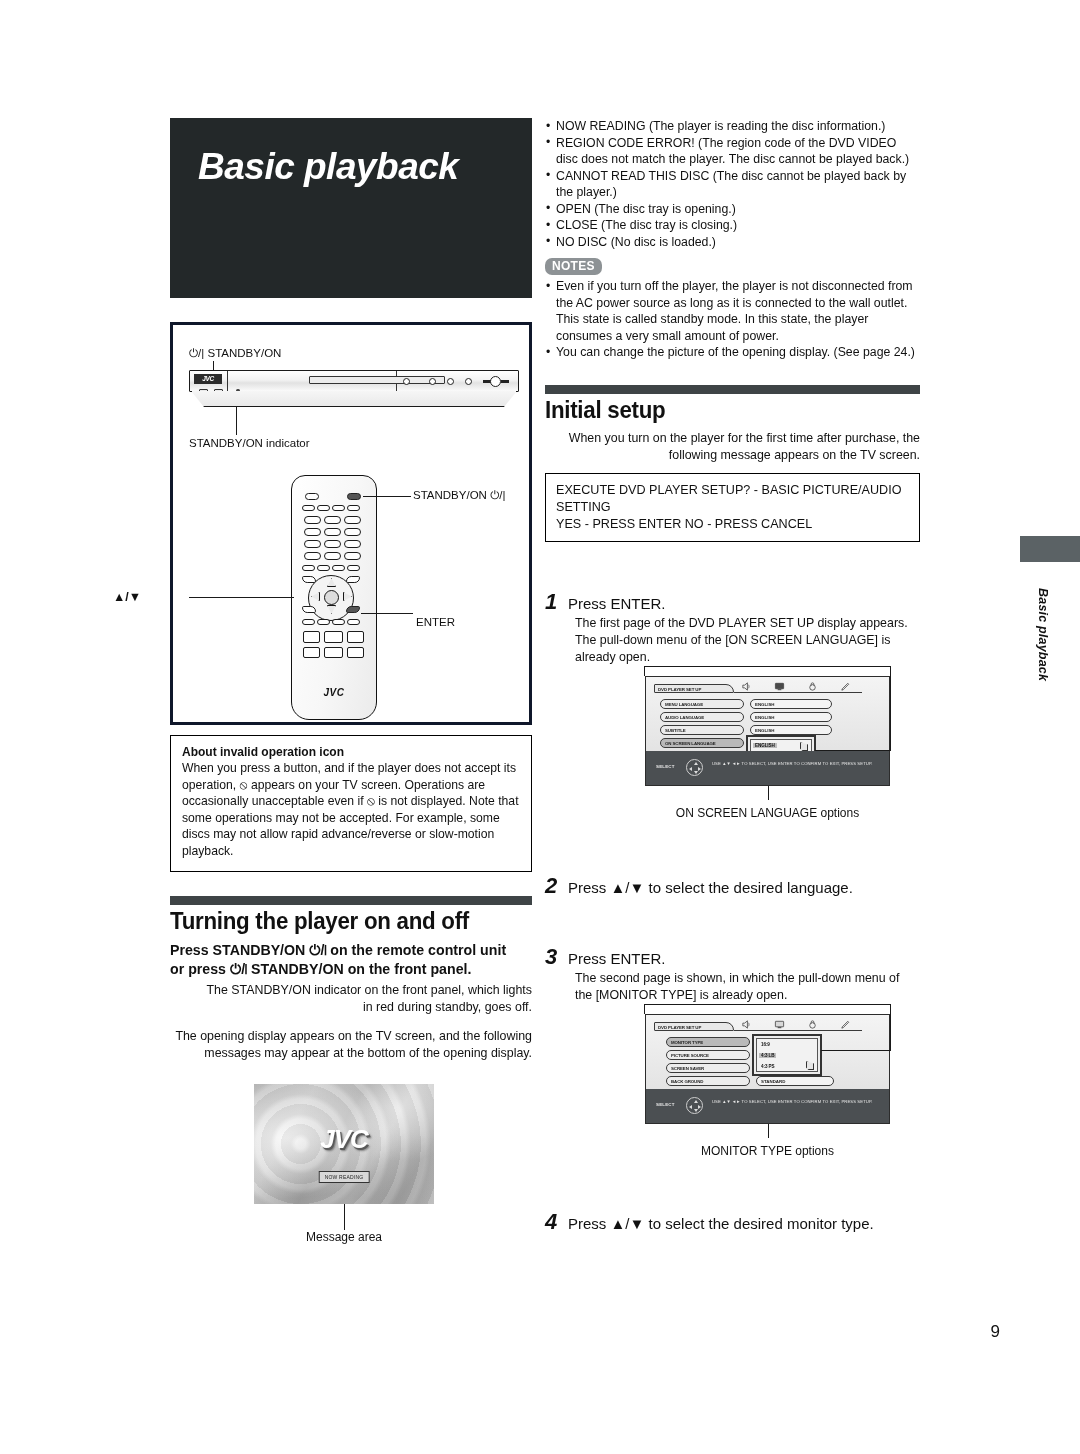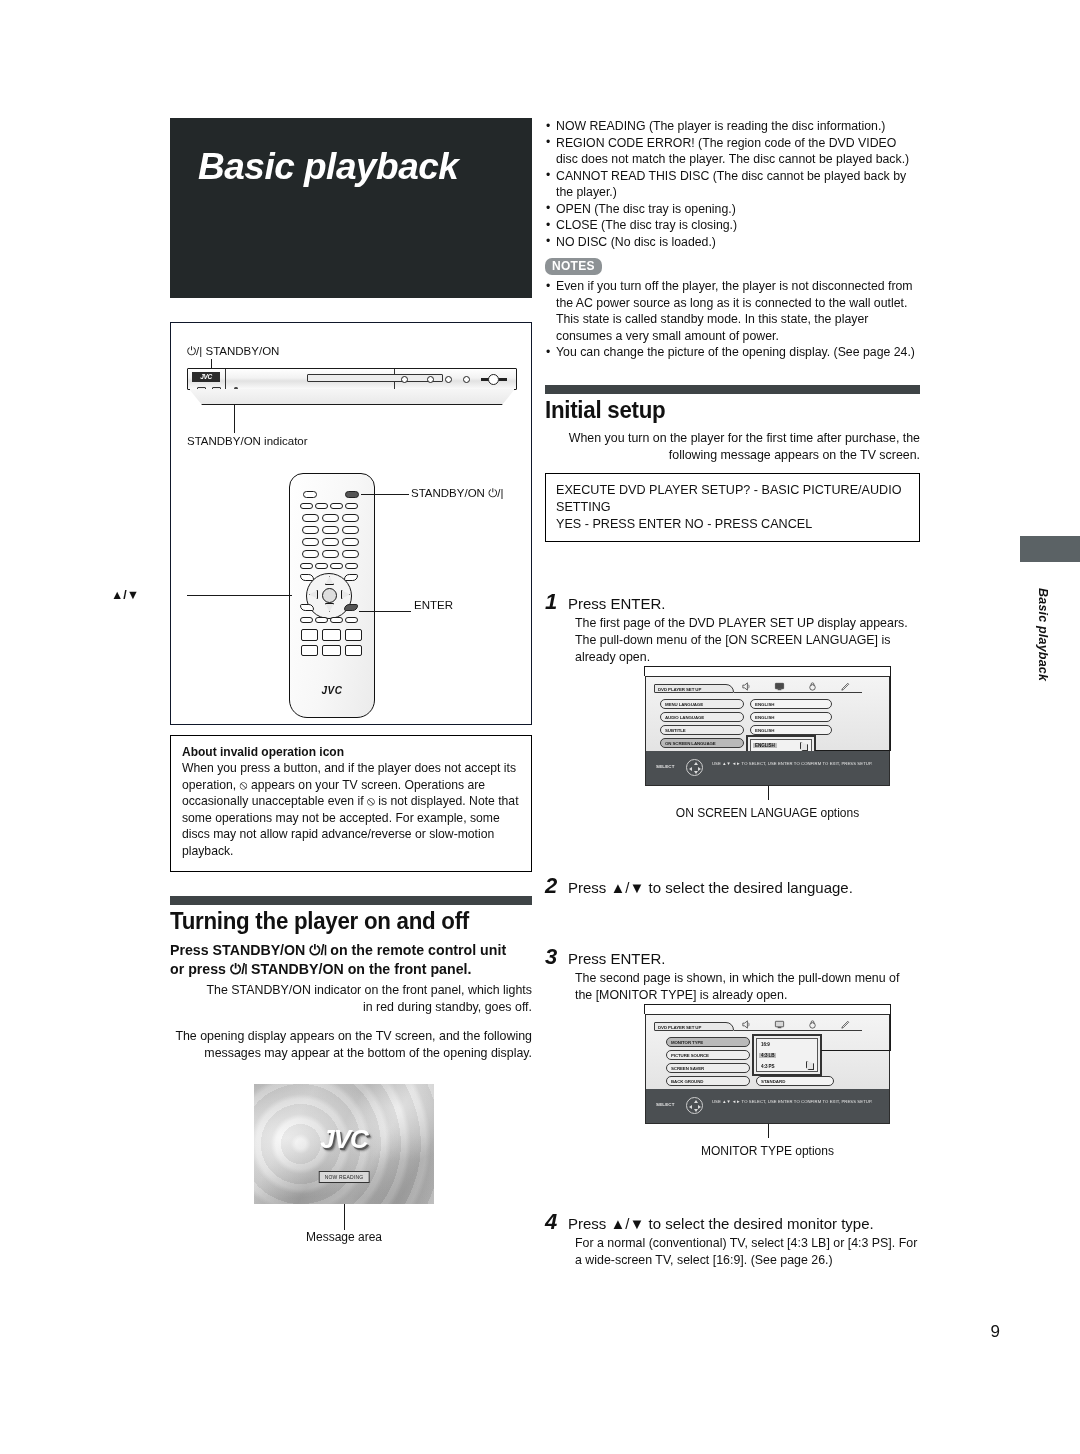--- a/index.html
+++ b/index.html
@@ -31,21 +31,21 @@
     font-weight:bold;
     font-style:italic;
     letter-spacing:-0.5px;
     font-family:"Liberation Sans", sans-serif;
   }
 
   
   .illus-box{
     margin-top:24px;
     width:362px; height:403px;
-    border:1px solid #0f172a;
+    border:3px solid #0f172a;
     position:relative;
     background:#fff;
   }
 
   .lbl{ font-size:11.5px; color:#111; position:absolute; white-space:nowrap; }
   .lbl-b{ font-weight:bold; }
 
   
   .fp{ position:absolute; left:16px; top:45px; width:330px; height:38px; }
   .fp-body{
@@ -388,21 +388,21 @@
       <div class="leader" style="left:190px; top:171px; width:48px; height:1.2px;"></div>
       <div class="lbl" style="left:240px; top:164px;">
         <span>STANDBY/ON</span>
         <span> ⏻/|</span>
       </div>
 
       <div class="leader" style="left:16px; top:272px; width:105px; height:1.2px;"></div>
       <div class="lbl lbl-b" style="left:-60px; top:265px; font-size:12.5px;">▲/▼</div>
 
       <div class="leader" style="left:188px; top:288px; width:52px; height:1.2px;"></div>
-      <div class="lbl" style="left:243px; top:276px;text-align:center;">ENTER</div>
+      <div class="lbl" style="left:243px; top:291px;text-align:center;">ENTER</div>
     </div>
 
     <div class="note-box">
       <h4>About invalid operation icon</h4>
       <p>When you press a button, and if the player does not accept its operation, ⦸ appears on your TV screen. Operations are occasionally unacceptable even if ⦸ is not displayed. Note that some operations may not be accepted. For example, some discs may not allow rapid advance/reverse or slow-motion playback.</p>
     </div>
 
     <div class="sec">
       <div class="sec-rule"></div>
       <div class="sec-h">Turning the player on and off</div>
@@ -592,21 +592,20 @@
         <div class="osd-callout" style="left:245px; top:-10px; width:1.2px; height:47px;"></div>
         <div class="osd-callout" style="left:123px; top:110px; width:1.2px; height:14px;"></div>
         <div class="osd-caption">MONITOR TYPE options</div>
       </div>
 
       <div class="step" style="margin-top:16px;">
         <div class="step-head">
           <span class="step-num">4</span>
           <span class="step-title">Press ▲/▼ to select the desired monitor type.</span>
         </div>
-        <div class="step-body">For a normal (conventional) TV, select [4:3 LB] or [4:3 PS]. For a wide-screen TV, select [16:9]. (See page 26.)</div>
       </div>
     </div>
   </div>
 
   <div class="side-tab">
     <div class="blk"></div>
     <div class="vtxt">Basic playback</div>
   </div>
 
   <div class="page-num">9</div>

